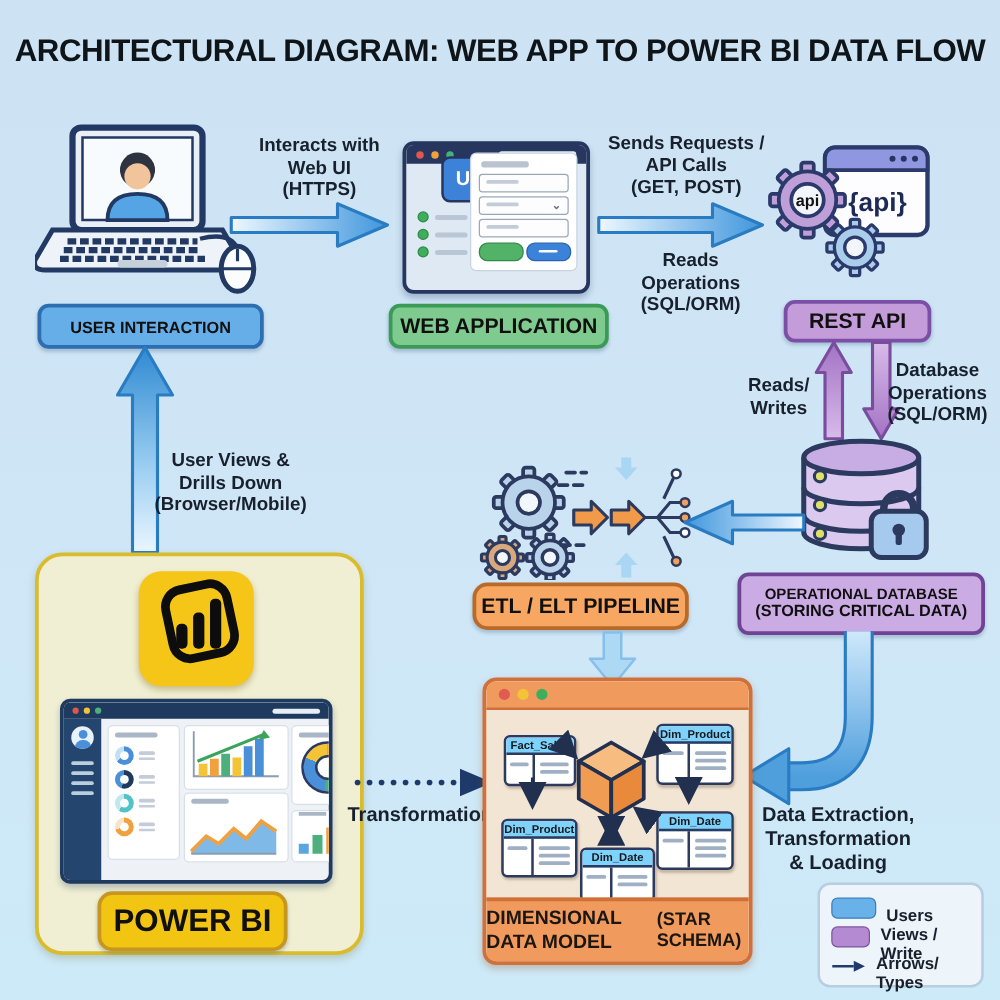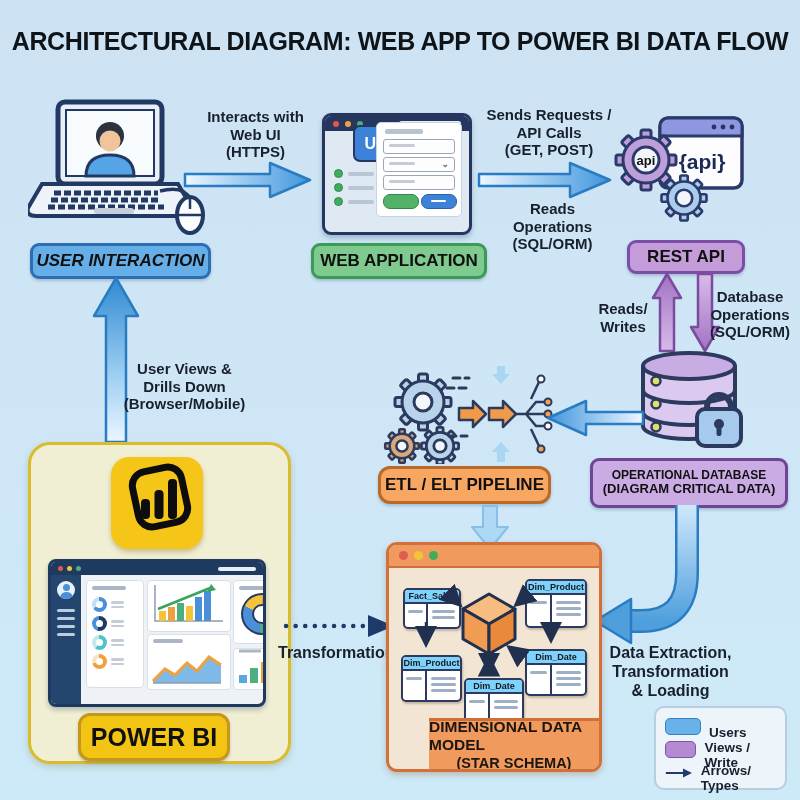--- a/index.html
+++ b/index.html
@@ -6,21 +6,21 @@
   .canvas{position:relative;width:800px;height:800px;overflow:hidden;
     background:linear-gradient(180deg,#cde3f3 0%,#cfe6f6 55%,#cdeaf8 100%);
     font-family:"Liberation Sans",sans-serif;color:#14202e;}
   .abs{position:absolute;}
   .title{position:absolute;top:27px;left:0;right:0;text-align:center;
     font-size:25px;font-weight:bold;letter-spacing:-0.4px;color:#0f1419;}
   
   .pill{position:absolute;display:flex;align-items:center;justify-content:center;
     font-weight:bold;color:#101010;border-radius:9px;text-align:center;
     box-shadow:0 2px 3px rgba(40,70,110,.25);}
-  .pill-user{background:#66aee7;border:3px solid #2d6eb3;font-size:17px;font-style:italic;}
+  .pill-user{background:#66aee7;border:3px solid #2d6eb3;font-size:13px;}
   .pill-web{background:#7fca8e;border:3px solid #3c9a57;font-size:17px;}
   .pill-api{background:#c59cda;border:3px solid #7b4fa6;font-size:17px;}
   .pill-db{background:#cbabe3;border:3px solid #6f4494;flex-direction:column;line-height:1.15;}
   .pill-db .l1{font-size:12px;} .pill-db .l2{font-size:13px;}
   .pill-etl{background:#f7a761;border:3px solid #b96a28;border-radius:12px;font-size:17px;}
   .pill-pbi{background:#f2c513;border:3px solid #c6961e;border-radius:12px;font-size:25px;}
   
   .elabel{position:absolute;text-align:center;font-weight:bold;font-size:15px;
     line-height:1.18;color:#17202c;}
   
@@ -71,22 +71,22 @@
   .donut-lg{position:absolute;left:7px;top:12px;width:38px;height:38px;border-radius:50%;
     background:conic-gradient(#f0a13e 0 25%,#4caf7d 25% 52%,#4a90d9 52% 82%,#f3c437 82% 100%);
     border:2px solid #2b3a5e;}
   .donut-lg::after{content:"";position:absolute;left:9px;top:9px;width:16px;height:16px;border-radius:50%;
     background:#fff;border:2px solid #2b3a5e;}
   
   .star{position:absolute;left:386px;top:542px;width:210px;height:224px;background:#f3e5d4;
     border:3px solid #d0703a;border-radius:11px;overflow:hidden;box-shadow:0 3px 6px rgba(150,80,30,.3);}
   .star-head{height:21px;background:#f09a5e;border-bottom:2px solid #d0703a;position:relative;}
   .star-foot{position:absolute;left:0;right:0;bottom:0;height:48px;background:#f09a5e;
-    border-top:3px solid #cf7038;display:flex;flex-direction:column;align-items:center;justify-content:center;
-    font-weight:bold;color:#1c1610;line-height:1.2;margin-left:40px;}
+    border-top:3px solid #cf7038;display:flex;flex-direction:row;align-items:center;justify-content:center;
+    font-weight:bold;color:#1c1610;line-height:1.2;}
   .star-foot .l1{font-size:15.5px;} .star-foot .l2{font-size:14.5px;}
   .mtab{position:absolute;background:#fff;border:2.5px solid #2b3a5e;border-radius:5px;overflow:hidden;
     box-shadow:1px 2px 2px rgba(60,40,20,.25);}
   .mt-h{background:#7dd3fc;border-bottom:2px solid #2b3a5e;font-size:9px;font-weight:bold;
     text-align:center;color:#16181c;padding:1px 0;}
   .mt-b{display:flex;height:100%;}
   .mt-cl{width:32%;border-right:2px solid #2b3a5e;padding:3px 2px;}
   .mt-cr{flex:1;padding:3px 3px;}
   .mt-b .ln{height:3px;background:#9fb0c4;margin:3px 1px;border-radius:2px;}
   
@@ -285,21 +285,21 @@
     <circle cx="19" cy="77" r="4.5" fill="#dfe06a" stroke="#2b3a5e" stroke-width="2.5"></circle>
     <g transform="translate(60,44)">
       <path d="M10,16 v-3 a12,12 0 0 1 24,0 v3" fill="none" stroke="#2b3a5e" stroke-width="6"></path>
       <rect x="0" y="15" width="44" height="37" rx="8" fill="#a6c9ee" stroke="#2b3a5e" stroke-width="4"></rect>
       <circle cx="22" cy="30" r="5" fill="#2b3a5e"></circle>
       <rect x="19.5" y="32" width="5" height="10" rx="2" fill="#2b3a5e"></rect>
     </g>
   </svg>
   <div class="pill pill-db" style="left:590px;top:458px;width:192px;height:44px">
     <span class="l1">OPERATIONAL DATABASE</span>
-    <span class="l2">(DIAGRAM CRITICAL DATA)</span>
+    <span class="l2">(STORING CRITICAL DATA)</span>
   </div>
 
   <svg class="abs" style="left:383px;top:362px" width="170" height="102" viewBox="0 0 170 102">
     <g transform="translate(40,40)">
       <g fill="#b9d4ea" stroke="#2b3a5e" stroke-width="3">
         <rect x="-4.5" y="-28" width="9" height="11" rx="2"></rect>
         <rect x="-4.5" y="-28" width="9" height="11" rx="2" transform="rotate(45)"></rect>
         <rect x="-4.5" y="-28" width="9" height="11" rx="2" transform="rotate(90)"></rect>
         <rect x="-4.5" y="-28" width="9" height="11" rx="2" transform="rotate(135)"></rect>
         <rect x="-4.5" y="-28" width="9" height="11" rx="2" transform="rotate(180)"></rect>

